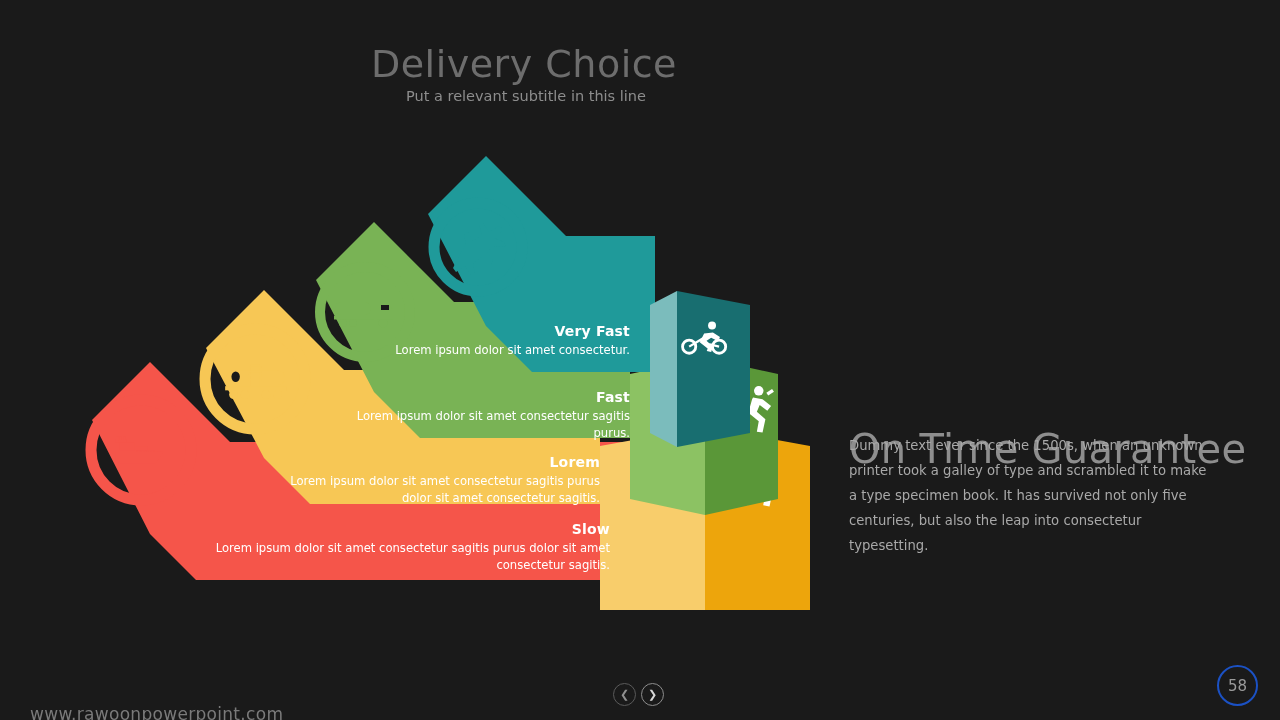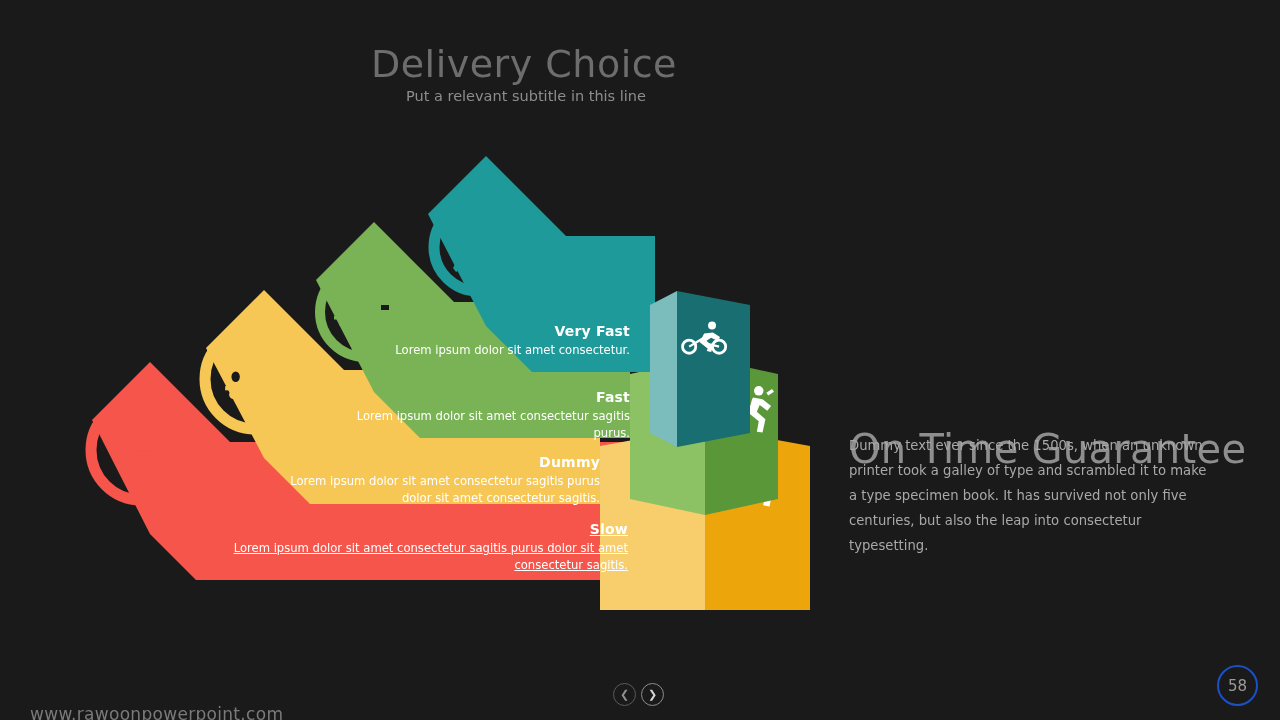--- a/index.html
+++ b/index.html
@@ -33,21 +33,21 @@
   .info{position:absolute;left:0;top:150px;width:830px;height:460px;}
   .info svg{position:absolute;left:0;top:0;}
 
   .lbl{position:absolute;text-align:right;color:#ffffff;}
   .lbl .t{font-weight:bold;font-size:14px;line-height:18px;letter-spacing:.2px;}
   .lbl .d{font-size:11.6px;line-height:17px;margin-top:2px;}
 
   .lbl-veryfast{left:395px;top:172px;width:235px;}
   .lbl-fast    {left:330px;top:238px;width:300px;}
   .lbl-normal  {left:270px;top:303px;width:330px;}
-  .lbl-slow    {left:196px;top:370px;width:432px;text-decoration:underline;}
+  .lbl-slow    {left:178px;top:370px;width:432px;}
 
   
   .site{position:absolute;left:30px;top:704px;font-size:17px;color:#7a7a7a;letter-spacing:.3px;}
   .navs{position:absolute;left:613px;top:683px;width:56px;height:24px;}
   .nav{
     position:absolute;top:0;width:23px;height:23px;border-radius:50%;
     border:1.6px solid #5a5a5a;box-sizing:border-box;
     display:flex;align-items:center;justify-content:center;
     font-size:11px;line-height:1;color:#8f8f8f;
   }
@@ -165,21 +165,21 @@
 
     <div class="lbl lbl-veryfast">
       <div class="t">Very Fast</div>
       <div class="d">Lorem  ipsum dolor sit amet consectetur.</div>
     </div>
     <div class="lbl lbl-fast">
       <div class="t">Fast</div>
       <div class="d">Lorem  ipsum dolor sit amet consectetur sagitis purus.</div>
     </div>
     <div class="lbl lbl-normal">
-      <div class="t">Dummy</div>
+      <div class="t">Lorem</div>
       <div class="d">Lorem  ipsum dolor sit amet consectetur sagitis purus dolor sit amet consectetur  sagitis.</div>
     </div>
     <div class="lbl lbl-slow">
       <div class="t">Slow</div>
       <div class="d">Lorem  ipsum dolor sit amet consectetur sagitis purus dolor sit amet consectetur sagitis.</div>
     </div>
   </div>
 
   <div class="side-head">On Time Guarantee</div>
   <div class="side-body">Dummy text ever since the 1500s, when an unknown printer took a galley of type and scrambled it to make a type specimen book. It has survived not only five centuries, but also the leap into consectetur typesetting.</div>

